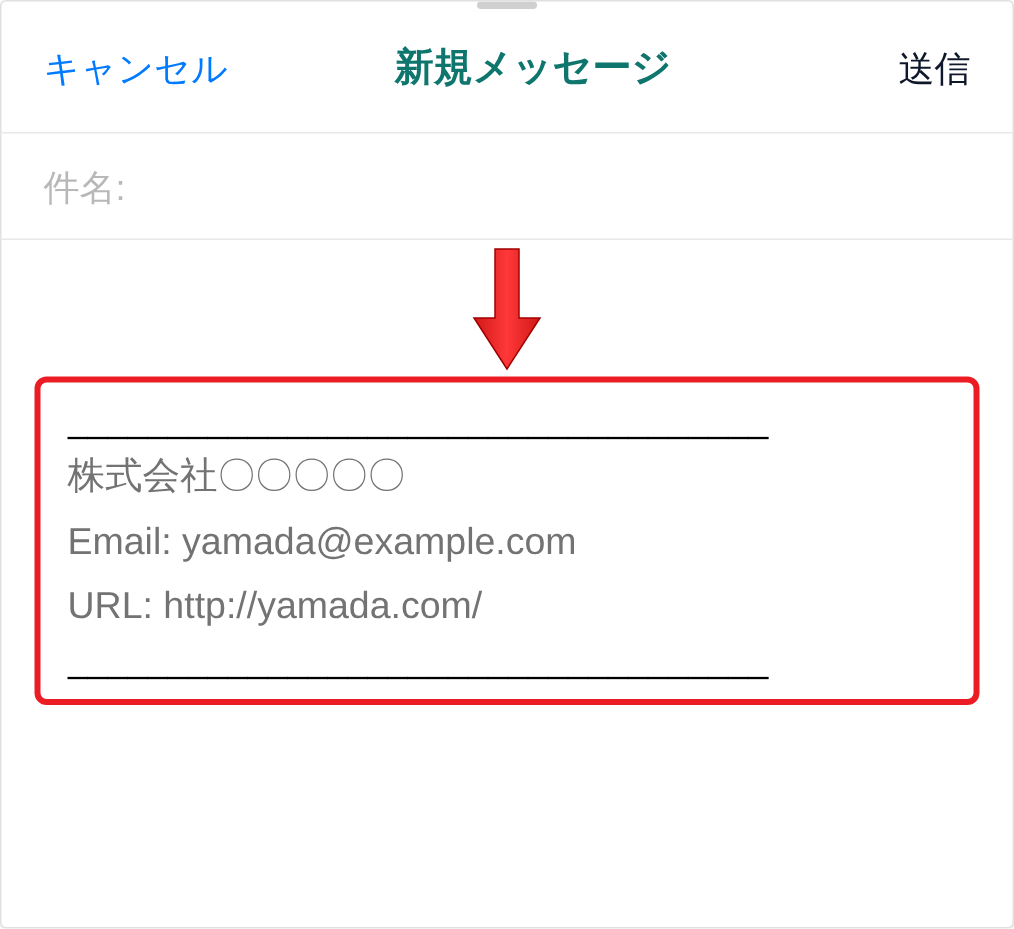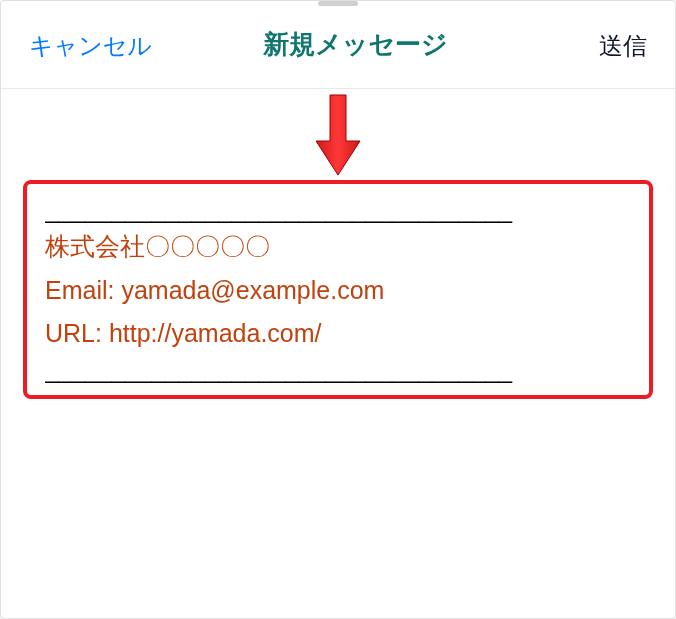--- a/index.html
+++ b/index.html
@@ -92,38 +92,41 @@
     }
     .sig-divider {
       color: #000;
       font-size: 24px;
       letter-spacing: 0;
       white-space: nowrap;
       overflow: hidden;
       line-height: 1.2;
     }
     .sig-line {
-      color: #c2410c;
+      color: #737373;
       font-size: 25px;
       line-height: 1.75;
       white-space: nowrap;
     }
   </style>
 </head>
 <body>
 
 <div class="container">
   <div class="drag-handle"></div>
 
   <div class="header">
     <button class="cancel-btn">キャンセル</button>
     <div class="title">新規メッセージ</div>
     <button class="send-btn">送信</button>
   </div>
 
+  <div class="subject-row">
+    <span class="subject-label">件名:</span>
+  </div>
 
   <div class="arrow-container">
     <svg class="arrow-svg" viewBox="0 0 50 85">
       <defs>
         <linearGradient id="arrowGrad" x1="0%" y1="0%" x2="100%" y2="0%">
           <stop offset="0%" stop-color="#d01818"></stop>
           <stop offset="50%" stop-color="#ff3838"></stop>
           <stop offset="100%" stop-color="#d01818"></stop>
         </linearGradient>
       </defs>

